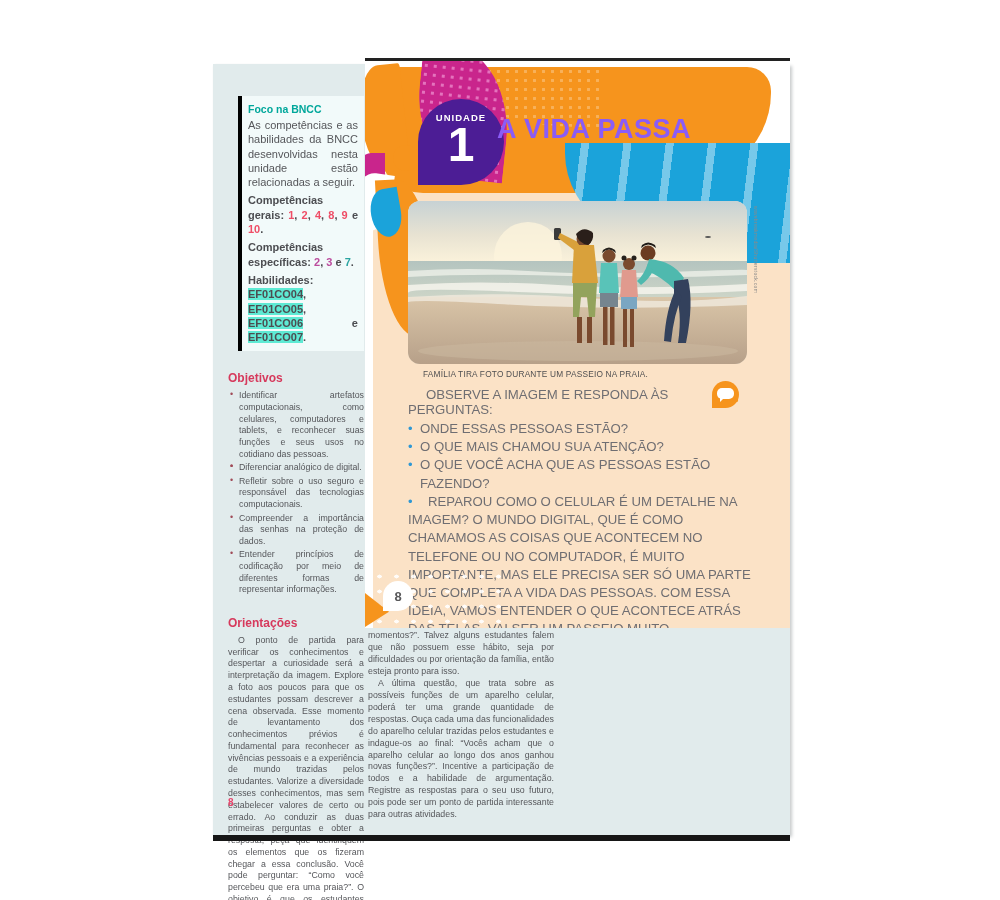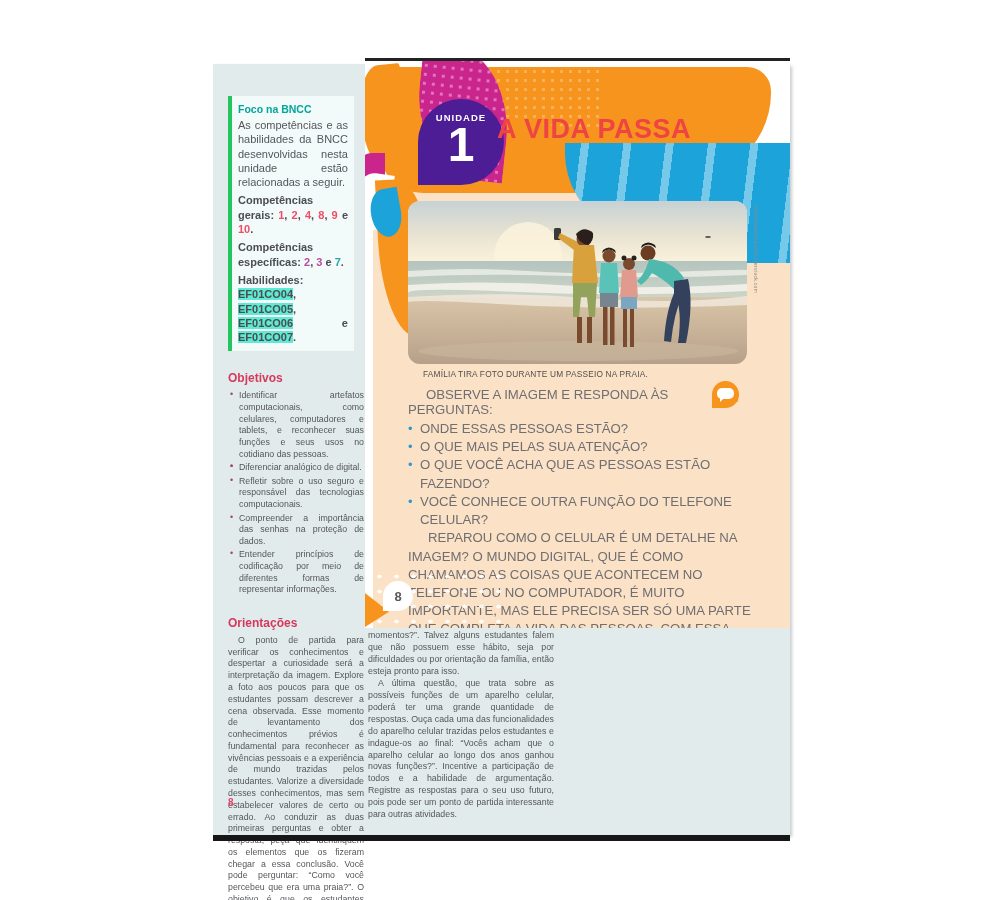--- a/index.html
+++ b/index.html
@@ -9,21 +9,21 @@
   .screen { position:absolute; inset:0; width:1000px; height:900px; background:#fff; }
 
   
   .tpage { position:absolute; left:213px; top:64px; width:577px; height:771px;
            background:#e1ebec; box-shadow: 2px 2px 3px rgba(40,50,55,.25); }
   .tpage::after { content:""; position:absolute; left:0; right:0; bottom:-6px; height:6px;
                   background:#161616; filter:blur(.6px); }
 
   
   .sidebar { position:absolute; left:15px; top:32px; width:136px; color:#55565a; }
-  .bncc-box { background:#f2fafa; border-left:4px solid #22c55e;
+  .bncc-box { margin-left:10px; background:#f2fafa; border-left:4px solid #000000;
               padding:7px 6px 7px 6px; width:126px; }
   .bncc-title { color:#00a79b; font-weight:bold; font-size:10.5px; margin-bottom:3px; }
   .bncc-box p { font-size:11px; line-height:1.3; text-align:justify; margin-bottom:4px; }
   .bncc-box p:last-child { margin-bottom:0; }
   .blbl { font-weight:bold; color:#4c4d51; }
   .gerais .num { color:#ef4d66; font-weight:bold; }
   .espec .num { color:#bb4b9d; font-weight:bold; }
   .espec .pair:last-child .num { color:#2ba4a0; }
   .hl { background:#5eead4; font-weight:bold; color:#45464a; }
   .pair span { font-weight:bold; color:#4c4d51; }
@@ -73,21 +73,21 @@
                border-radius:100% 0 100% 100%; transform:rotate(-10deg); }
   .p-or-dn   { left:14px; top:118px; width:54px; height:158px; background:#f6941d;
                border-radius:0 100% 60% 100%; transform:rotate(-3deg); }
   .p-or-dot  { left:28px; top:84px; width:26px; height:26px; background:#f6941d; border-radius:50%; }
 
   .unit-drop { position:absolute; left:53px; top:38px; width:86px; height:86px;
                background:#4c1d95; border-radius:50% 50% 50% 0; text-align:center; }
   .unit-label { color:#fff; font-weight:bold; font-size:9.5px; letter-spacing:1px; margin-top:13px; }
   .unit-num { color:#fff; font-weight:bold; font-size:48px; line-height:.92; }
 
-  .s-title { position:absolute; left:132px; top:54px; color:#ef4444; font-weight:bold;
+  .s-title { position:absolute; left:132px; top:54px; color:#8b5cf6; font-weight:bold;
              font-size:27px; line-height:1.1; letter-spacing:.5px; }
 
   
   .photo { position:absolute; left:43px; top:140px; width:339px; height:163px;
            border-radius:12px; overflow:hidden; background:#e8e2d2; }
   .credit { position:absolute; left:388px; top:145px; writing-mode:vertical-rl;
             font-size:5px; color:#8a8a8a; letter-spacing:.3px; }
   .caption { position:absolute; left:43px; top:308px; font-size:8.3px; color:#4f4f51; letter-spacing:.2px;padding-left:15px; }
 
   
@@ -245,23 +245,23 @@
         <div class="bub">
             <div class="dots"></div>
           </div>
       </div>
 
       <div class="questions">
         <div class="q-intro">OBSERVE A IMAGEM E RESPONDA ÀS PERGUNTAS:</div>
         <div>
 
         <div class="q-item"><span class="qb">•</span><span>ONDE ESSAS PESSOAS ESTÃO?</span></div>
-            <div class="q-item"><span class="qb">•</span><span>O QUE MAIS PELAS SUA ATENÇÃO?</span></div>
+            <div class="q-item"><span class="qb">•</span><span>O QUE MAIS CHAMOU SUA ATENÇÃO?</span></div>
             <div class="q-item"><span class="qb">•</span><span>O QUE VOCÊ ACHA QUE AS PESSOAS ESTÃO FAZENDO?</span></div>
-            <div class="q-item"><span class="qb">•</span><span>VOCÊ CONHECE OUTRA FUNÇÃO DO TELEFONE CELULAR?</span></div>
+            <div class="q-item"><span class="qb">•</span></div>
           </div>
         <div class="q-close">REPAROU COMO O CELULAR É UM DETALHE NA IMAGEM? O MUNDO DIGITAL, QUE É COMO CHAMAMOS AS COISAS QUE ACONTECEM NO TELEFONE OU NO COMPUTADOR, É MUITO IMPORTANTE, MAS ELE PRECISA SER SÓ UMA PARTE QUE COMPLETA A VIDA DAS PESSOAS. COM ESSA IDEIA, VAMOS ENTENDER O QUE ACONTECE ATRÁS DAS TELAS. VAI SER UM PASSEIO MUITO INTERESSANTE!</div>
       </div>
 
       <div class="white-dots"></div>
       <div class="or-tri"></div>
       <div class="spage-badge">8</div>
     </div>
 
   </div>

